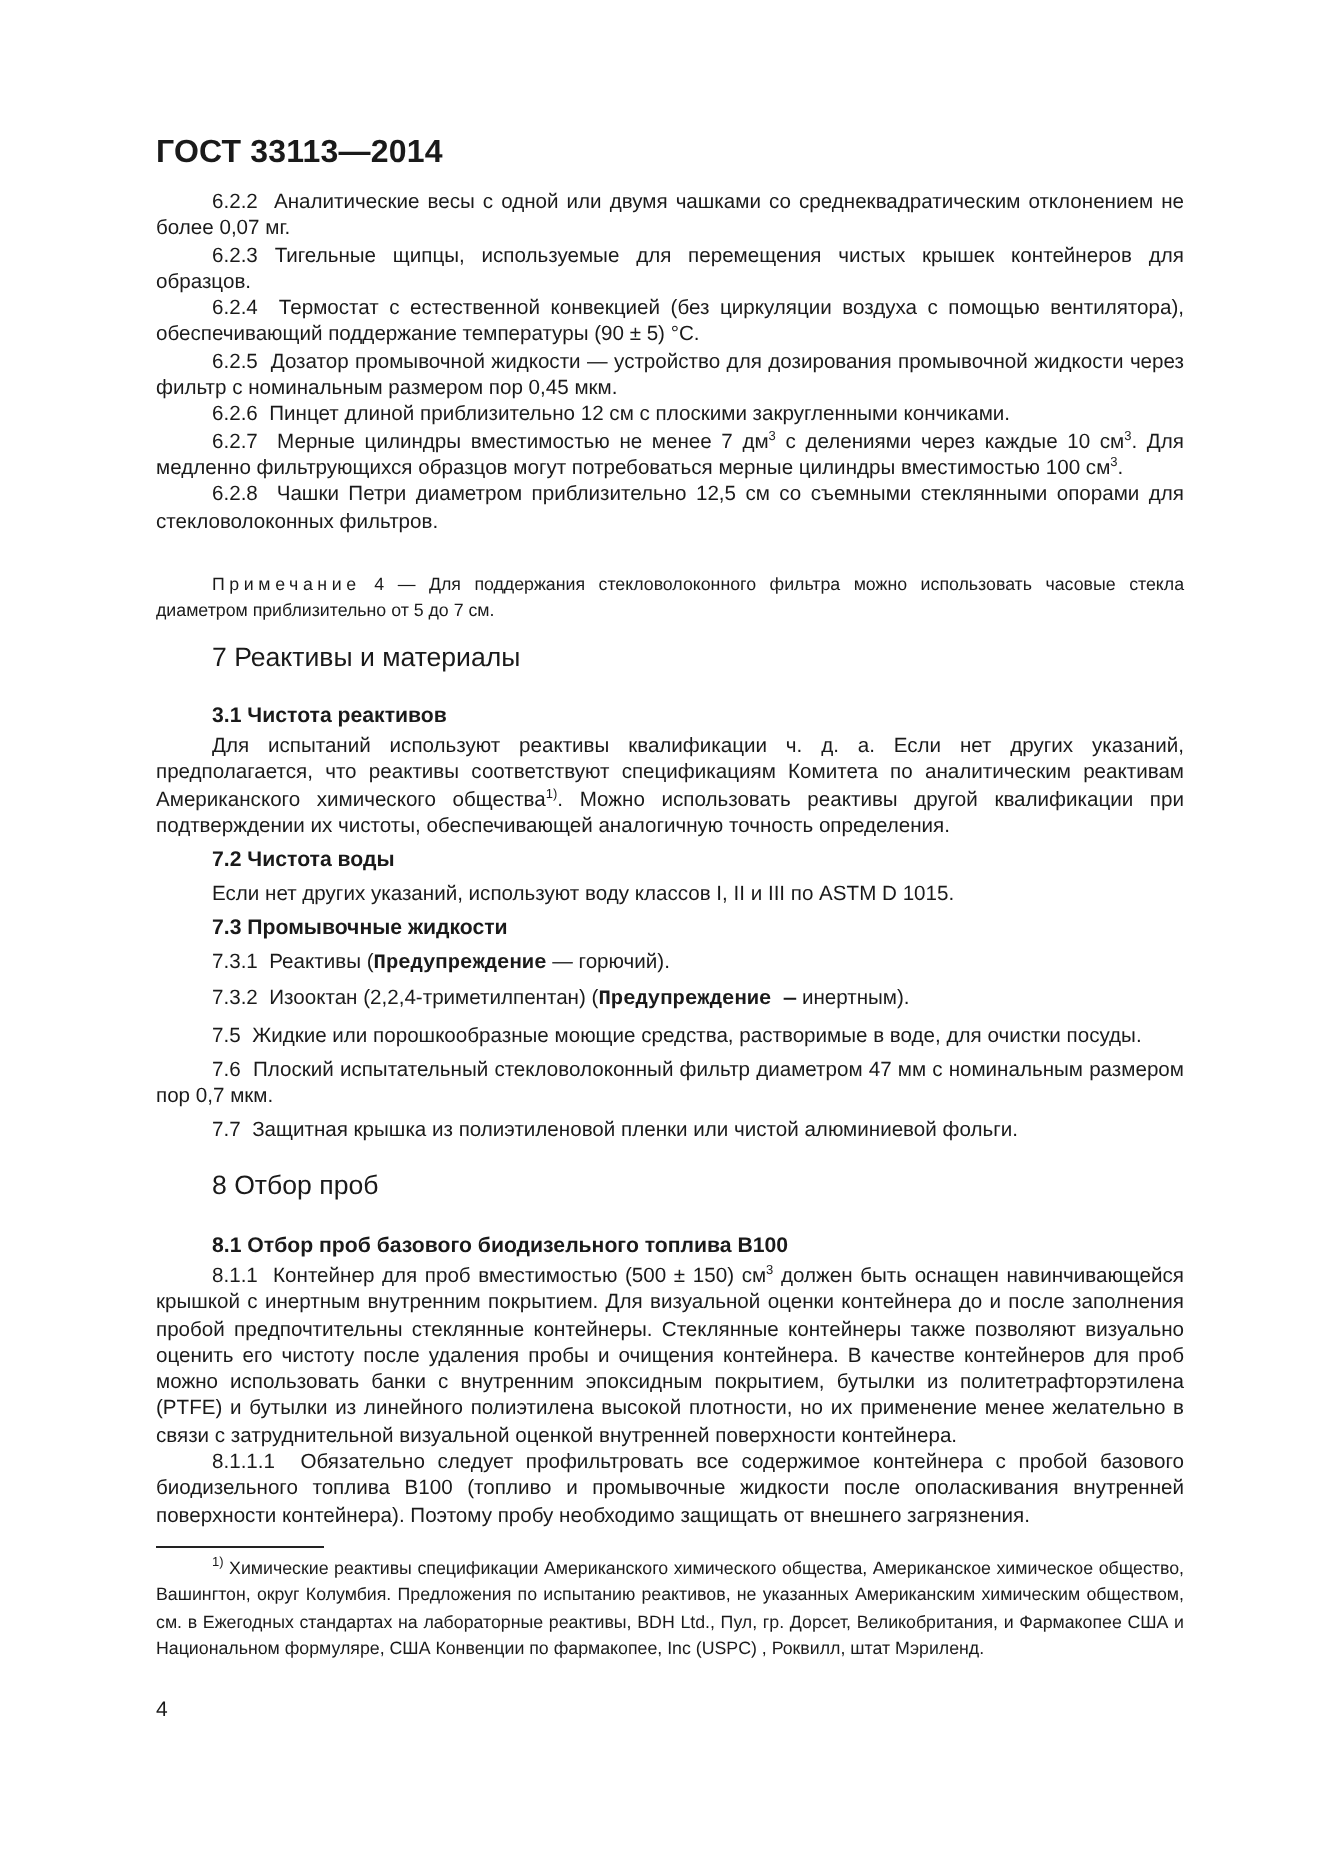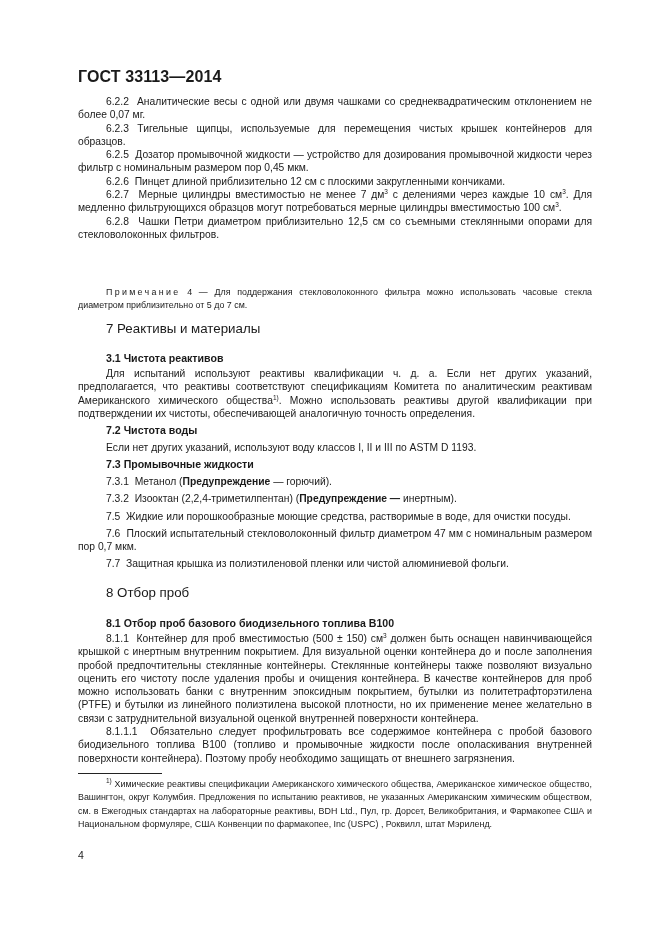--- a/index.html
+++ b/index.html
@@ -10,32 +10,33 @@
   .p { font-size: 10.3px; line-height: 13.3px; text-align: justify; margin: 0; text-indent: 28px; }
   .blk { position: absolute; left: 0; width: 514px; }
   .note { font-size: 8.9px; line-height: 12.5px; text-align: justify; text-indent: 28px; margin: 0; }
   .spaced { letter-spacing: 2.3px; }
   .h1 { font-size: 13.3px; font-weight: normal; margin: 0; padding-left: 28px; }
   .h2 { font-size: 10.6px; font-weight: bold; margin: 0; padding-left: 28px; }
   sup { font-size: 6.5px; line-height: 0; vertical-align: 4px; }
   .fn-rule { position: absolute; left: 0; width: 84px; border-top: 1px solid #222; }
   .fn { font-size: 8.9px; line-height: 13.4px; text-align: justify; text-indent: 28px; margin: 0; }
   .pgnum { position: absolute; left: 0; font-size: 10.5px; }
-  b { font-weight: bold; }
+  b { font-weight: bold; font-family: Liberation Mono, monospace; }
 </style>
 </head>
 <body>
 
 <div class="page">
 
   <div class="hdr">ГОСТ 33113—2014</div>
 
   <div class="blk" style="top:95px;">
     <p class="p"><span>6.2.2</span>&nbsp; <span>Аналитические весы с одной или двумя чашками со среднеквадратическим отклонением не более 0,07 мг.</span></p>
     <p class="p"><span>6.2.3</span>&nbsp;<span>Тигельные щипцы, используемые для перемещения чистых крышек контейнеров для образцов.</span></p>
+    <p class="p"><span>6.2.4</span>&nbsp; <span>Термостат с естественной конвекцией (без циркуляции воздуха с помощью вентилятора), обеспечивающий поддержание температуры (90 ± 5) °С.</span></p>
     <p class="p"><span>6.2.5</span>&nbsp; <span>Дозатор промывочной жидкости — устройство для дозирования промывочной жидкости через фильтр с номинальным размером пор 0,45 мкм.</span></p>
     <p class="p"><span>6.2.6</span>&nbsp; <span>Пинцет длиной приблизительно 12 см с плоскими закругленными кончиками.</span></p>
     <p class="p"><span>6.2.7</span>&nbsp; <span>Мерные цилиндры вместимостью не менее 7 дм</span><sup>3</sup><span> с делениями через каждые 10 см</span><sup>3</sup><span>. Для медленно фильтрующихся образцов могут потребоваться мерные цилиндры вместимостью 100 см</span><sup>3</sup><span>.</span></p>
     <p class="p"><span>6.2.8</span>&nbsp; <span>Чашки Петри диаметром приблизительно 12,5 см со съемными стеклянными опорами для стекловолоконных фильтров.</span></p>
   </div>
 
   <div class="blk" style="top:286px;">
     <p class="note"><span class="spaced">Примечание</span> <span>4</span><span> — Для поддержания стекловолоконного фильтра можно использовать часовые стекла диаметром приблизительно от 5 до 7 см.</span></p>
   </div>
 
@@ -47,29 +48,29 @@
     <h2 class="h2">3.1  Чистота реактивов</h2>
   </div>
   <div class="blk" style="top:367px;">
     <p class="p"><span>Для испытаний используют реактивы квалификации ч. д. а. Если нет других указаний, предполагается, что реактивы соответствуют спецификациям Комитета по аналитическим реактивам Американского химического общества</span><sup>1)</sup><span>. Можно использовать реактивы другой квалификации при подтверждении их чистоты, обеспечивающей аналогичную точность определения.</span></p>
   </div>
 
   <div class="blk" style="top:424px;">
     <h2 class="h2">7.2  Чистота воды</h2>
   </div>
   <div class="blk" style="top:441px;">
-    <p class="p">Если нет других указаний, используют воду классов I, II и III по ASTM D 1193.</p>
+    <p class="p">Если нет других указаний, используют воду классов I, II и III по ASTM D 1015.</p>
   </div>
 
   <div class="blk" style="top:458px;">
     <h2 class="h2">7.3  Промывочные жидкости</h2>
   </div>
 
   <div class="blk" style="top:475px;">
-    <p class="p"><span>7.3.1</span>&nbsp; <span>Метанол (</span><b>Предупреждение</b><span> — горючий).</span></p>
+    <p class="p"><span>7.3.1</span>&nbsp; <span>Реактивы (</span><b>Предупреждение</b><span> — горючий).</span></p>
     <p class="p" style="margin-top:4px;"><span>7.3.2</span>&nbsp; <span>Изооктан (2,2,4-триметилпентан) (</span><b>Предупреждение —</b><span> инертным).</span></p>
     <p class="p" style="margin-top:4px;"><span>7.5</span>&nbsp; <span>Жидкие или порошкообразные моющие средства, растворимые в воде, для очистки посуды.</span></p>
     <p class="p" style="margin-top:4px;"><span>7.6</span>&nbsp; <span>Плоский испытательный стекловолоконный фильтр диаметром 47 мм с номинальным размером пор 0,7 мкм.</span></p>
     <p class="p" style="margin-top:4px;"><span>7.7</span>&nbsp; <span>Защитная крышка из полиэтиленовой пленки или чистой алюминиевой фольги.</span></p>
   </div>
 
   <div class="blk" style="top:585px;">
     <h1 class="h1">8  Отбор проб</h1>
   </div>
 

